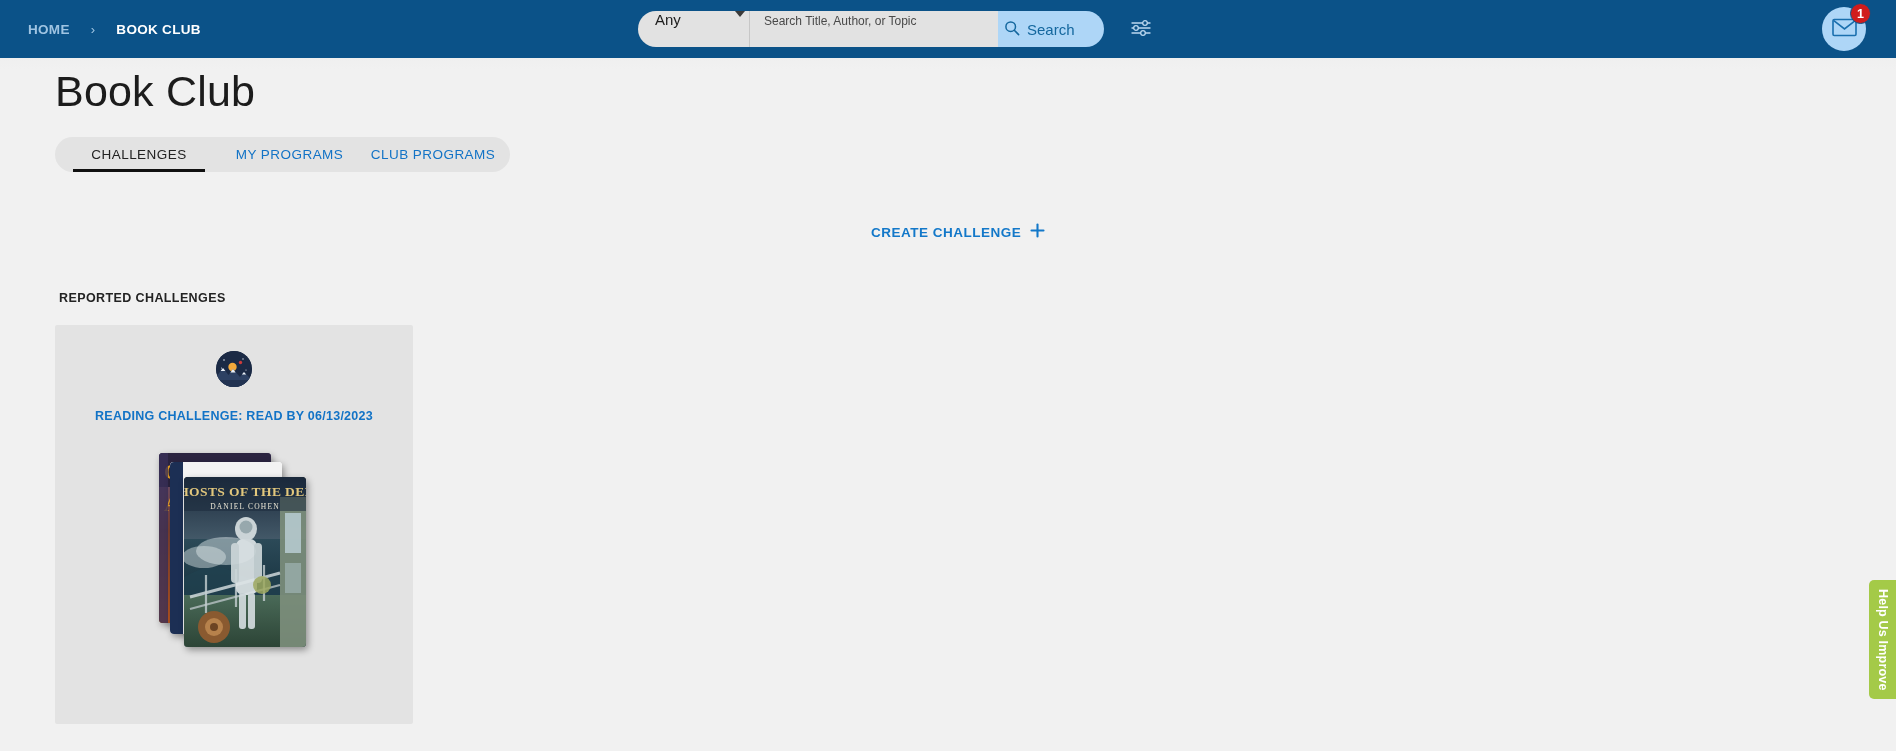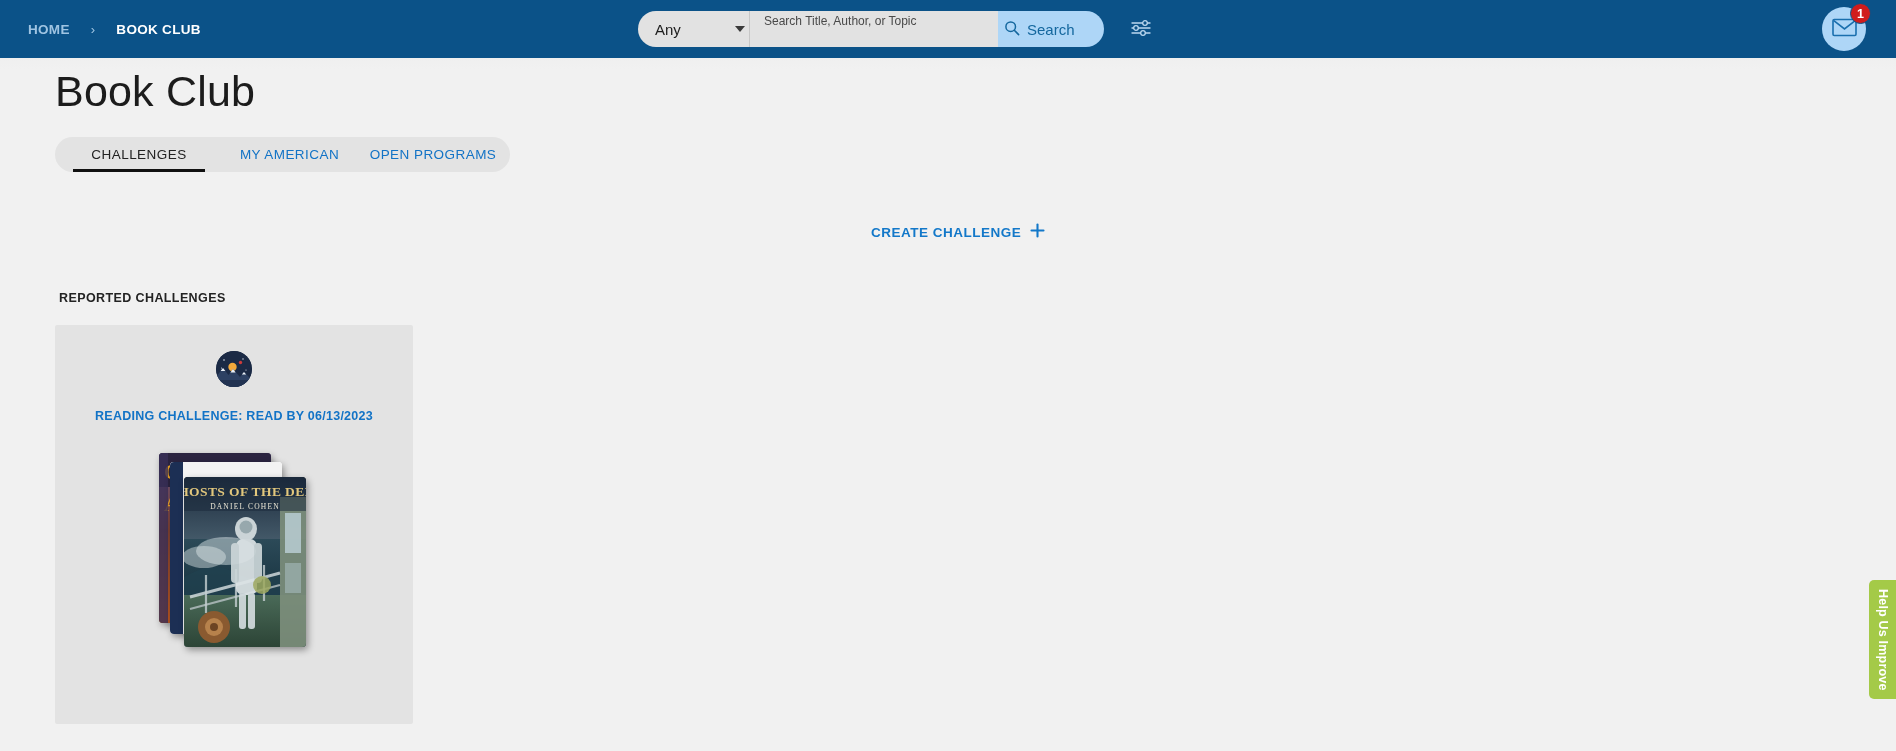--- a/index.html
+++ b/index.html
@@ -32,21 +32,21 @@
   .crumb-current { color: #ffffff; }
 
   
   .search-wrap {
     position: absolute; left: 638px; top: 11px;
     height: 36px; display: flex; align-items: stretch;
     border-radius: 18px; overflow: hidden;
   }
   .scope-select {
     width: 112px; background: #e2e2e2;
-    display: flex; align-items: center; justify-content: space-between;
+    display: flex; justify-content: space-between;
     padding: 0 4px 0 17px;
     font-size: 15px; color: #1d1d1d;
     border-right: 1px solid #c7c7c7;
     cursor: pointer;
   }
   .caret {
     width: 0; height: 0;
     border-left: 5px solid transparent;
     border-right: 5px solid transparent;
     border-top: 6px solid #3a3a3a;
@@ -261,22 +261,22 @@
       </span>
     </div>
     <div class="mail-badge">1</div>
   </div>
 </div>
 
 <h1 class="page-title">Book Club</h1>
 
 <div class="tabbar">
   <button class="tab t0 active">CHALLENGES</button>
-  <button class="tab t1">MY AMERICAN</button>
-  <button class="tab t2">OPEN PROGRAMS</button>
+  <button class="tab t1">MY PROGRAMS</button>
+  <button class="tab t2">CLUB PROGRAMS</button>
 </div>
 
 <a class="create-link" href="#">
   <span>CREATE CHALLENGE</span>
   <span class="plus-ico">
     <svg width="15" height="15" viewBox="0 0 15 15">
       <line x1="7.5" y1="1.5" x2="7.5" y2="13.5" stroke="#1378c9" stroke-width="2.1" stroke-linecap="round"></line>
       <line x1="1.5" y1="7.5" x2="13.5" y2="7.5" stroke="#1378c9" stroke-width="2.1" stroke-linecap="round"></line>
     </svg>
   </span>

